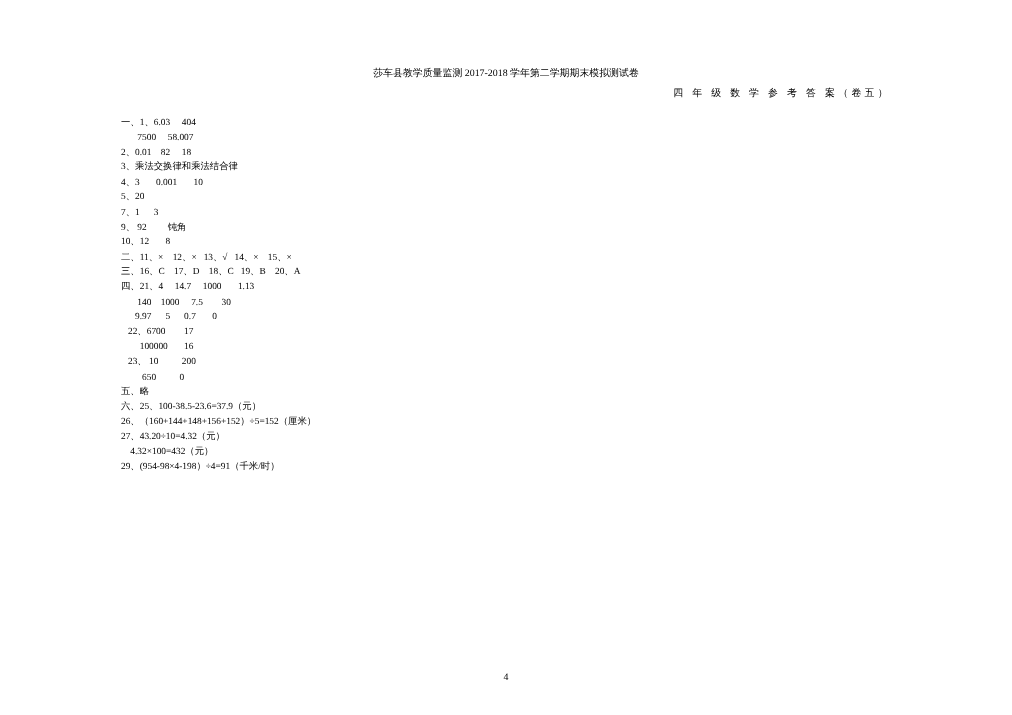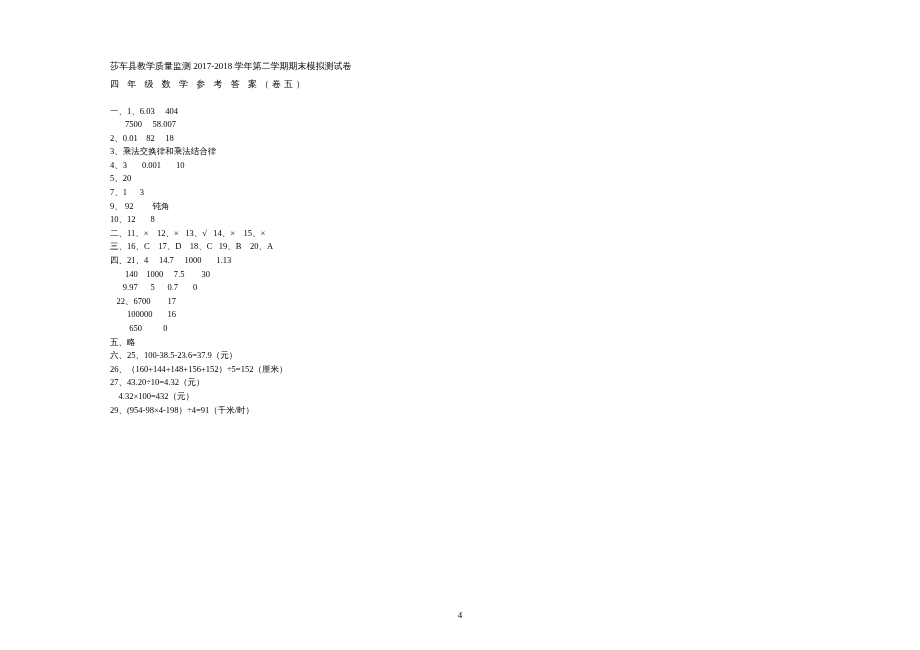--- a/index.html
+++ b/index.html
@@ -13,26 +13,27 @@
       background: #ffffff;
       font-family: "SimSun", "宋体", serif;
       font-size: 9px;
       color: #000000;
       position: relative;
     }
     .page {
       padding: 60px 110px 0 110px;
     }
     .title {
+      text-align: center;
       font-size: 9px;
       line-height: 1.5;
       margin-bottom: 4px;
     }
     .subtitle {
-      text-align: left;
+      text-align: right;
       font-size: 9px;
       letter-spacing: 3px;
       margin-bottom: 14px;
     }
     .content {
       font-size: 8.5px;
       line-height: 1.6;
     }
     .line {
       white-space: pre;
@@ -62,20 +63,21 @@
     <div class="line">7、1      3</div>
     <div class="line">9、 92         钝角</div>
     <div class="line">10、12       8</div>
     <div class="line">二、11、×    12、×   13、√   14、×    15、×</div>
     <div class="line">三、16、C    17、D    18、C   19、B    20、A</div>
     <div class="line">四、21、4     14.7     1000       1.13</div>
     <div class="line">       140    1000     7.5        30</div>
     <div class="line">      9.97      5      0.7       0</div>
     <div class="line">   22、6700        17</div>
     <div class="line">        100000       16</div>
+    <div class="line">   23、 10          200</div>
     <div class="line">         650          0</div>
     <div class="line">五、略</div>
     <div class="line">六、25、100-38.5-23.6=37.9（元）</div>
     <div class="line">26、（160+144+148+156+152）÷5=152（厘米）</div>
     <div class="line">27、43.20÷10=4.32（元）</div>
     <div class="line">    4.32×100=432（元）</div>
     <div class="line">29、(954-98×4-198）÷4=91（千米/时）</div>
   </div>
 </div>
 <div class="page-number">4</div>

